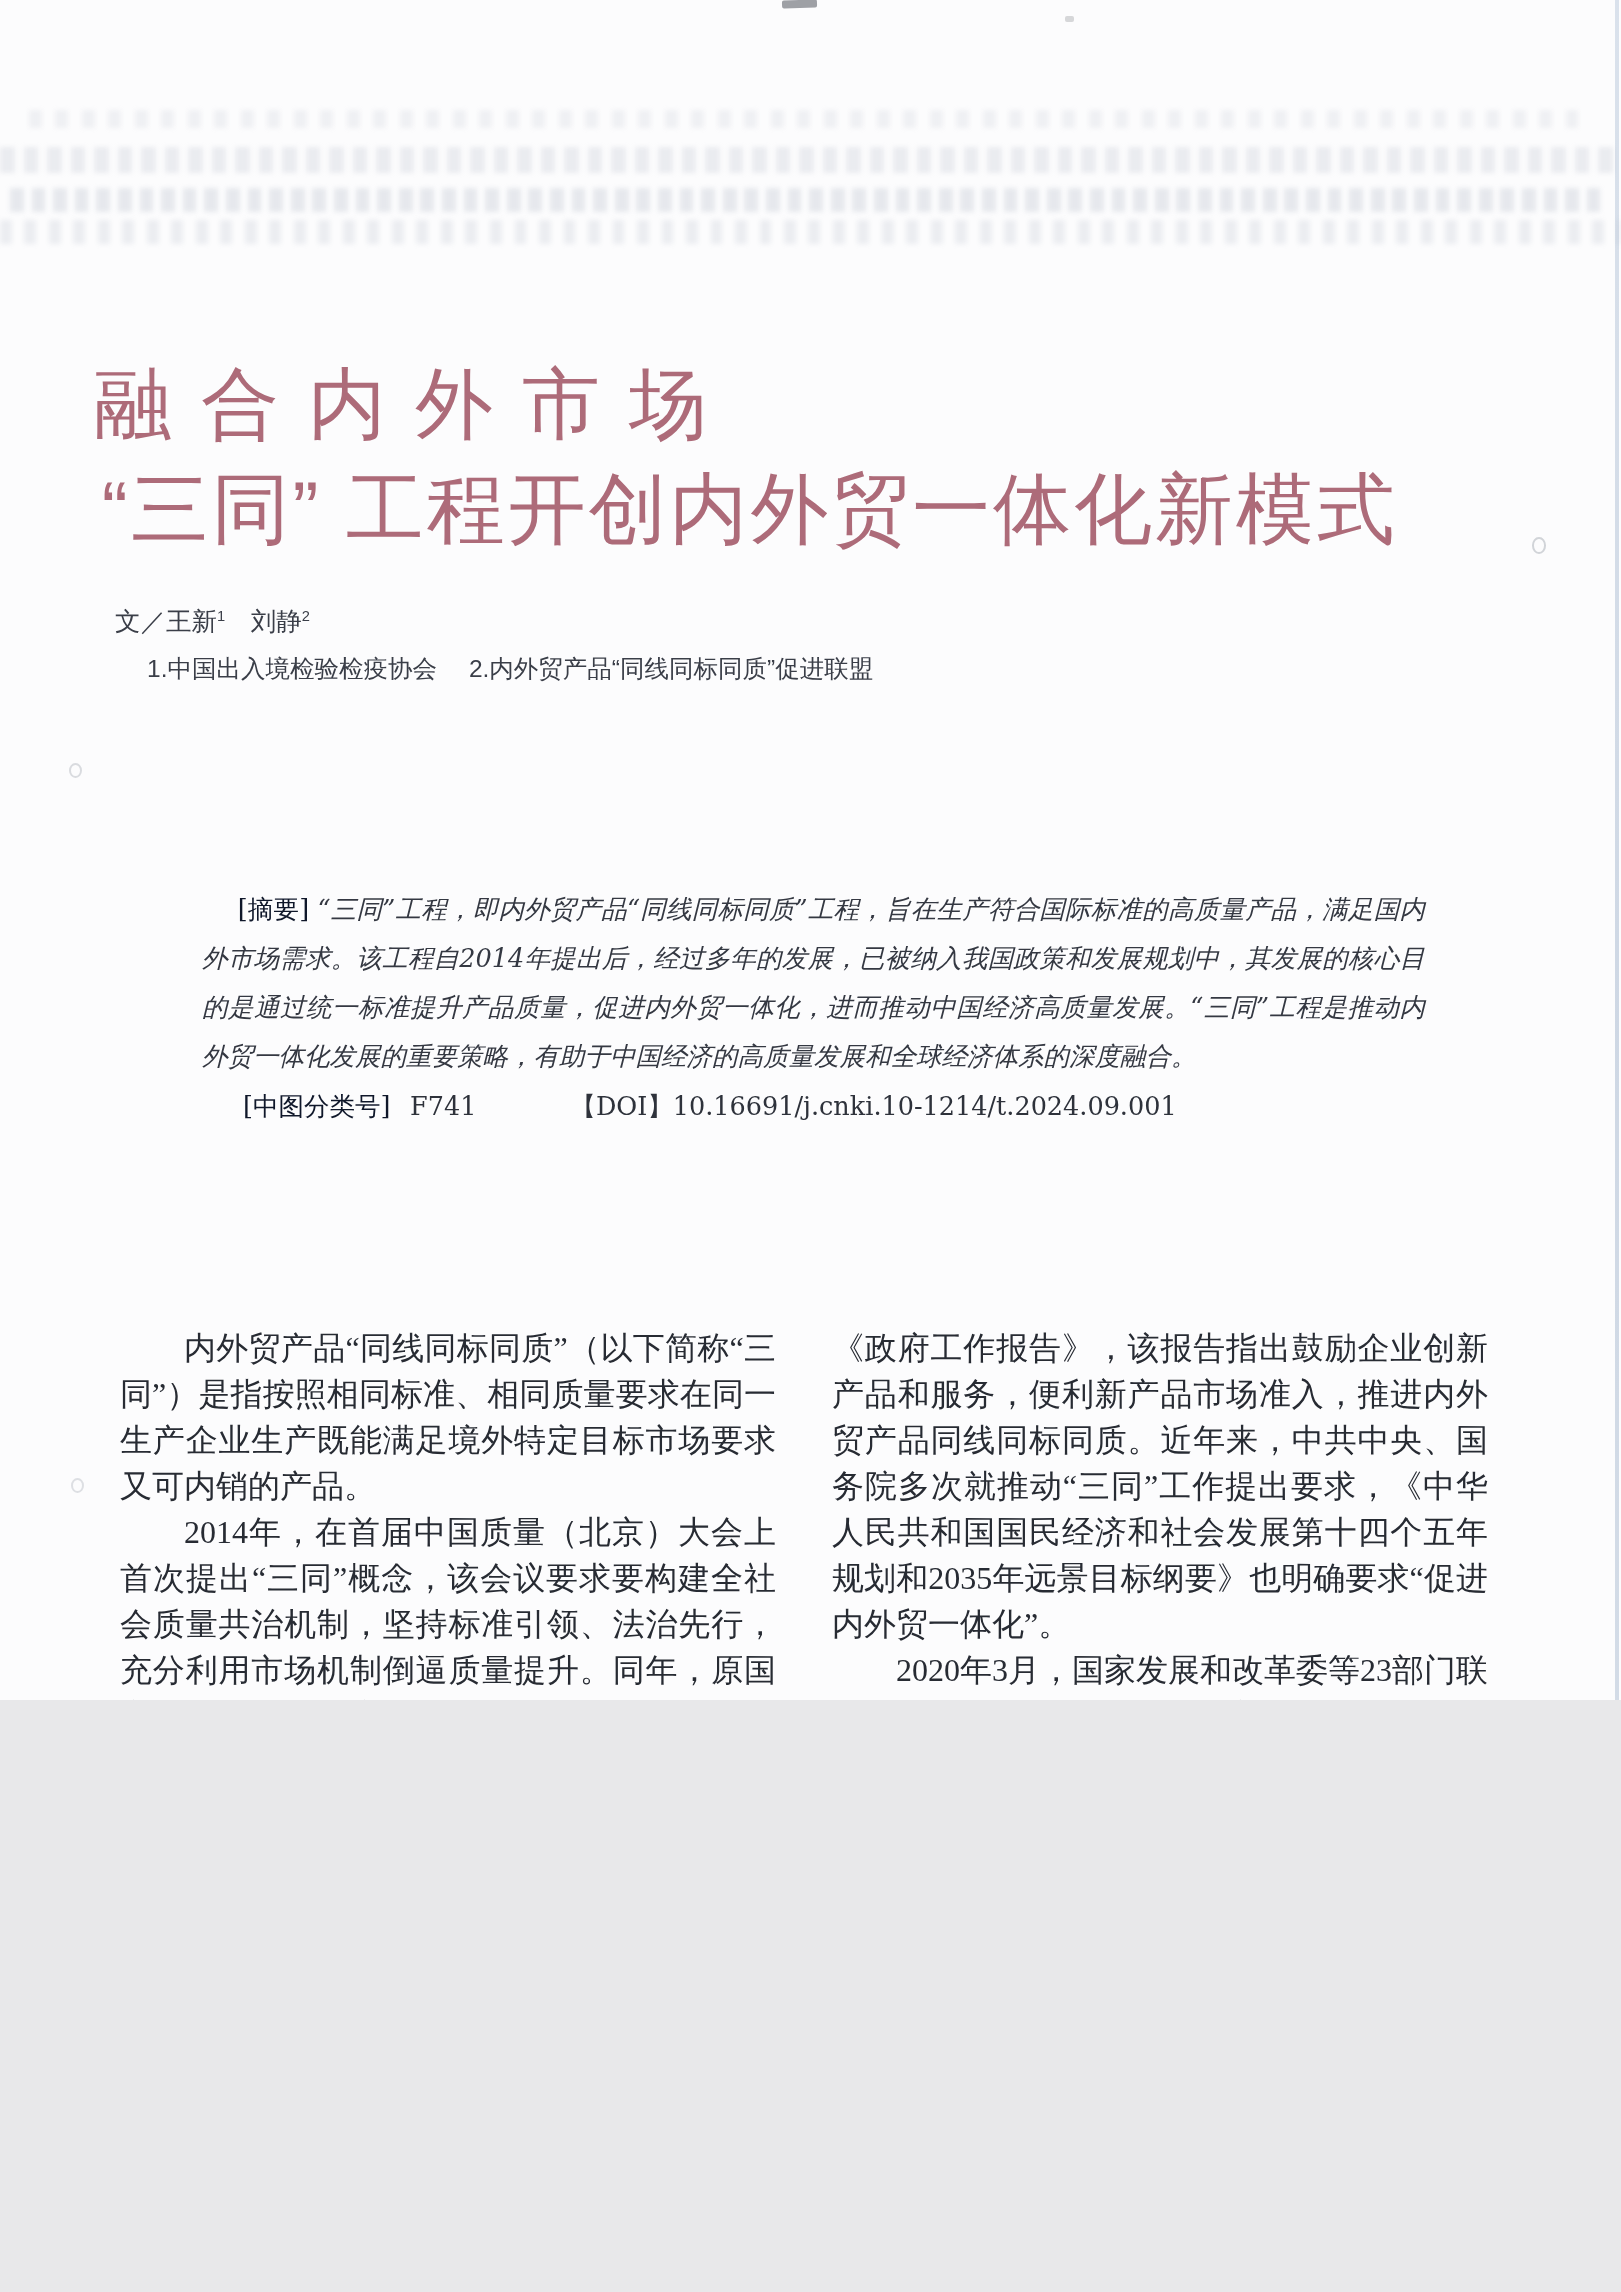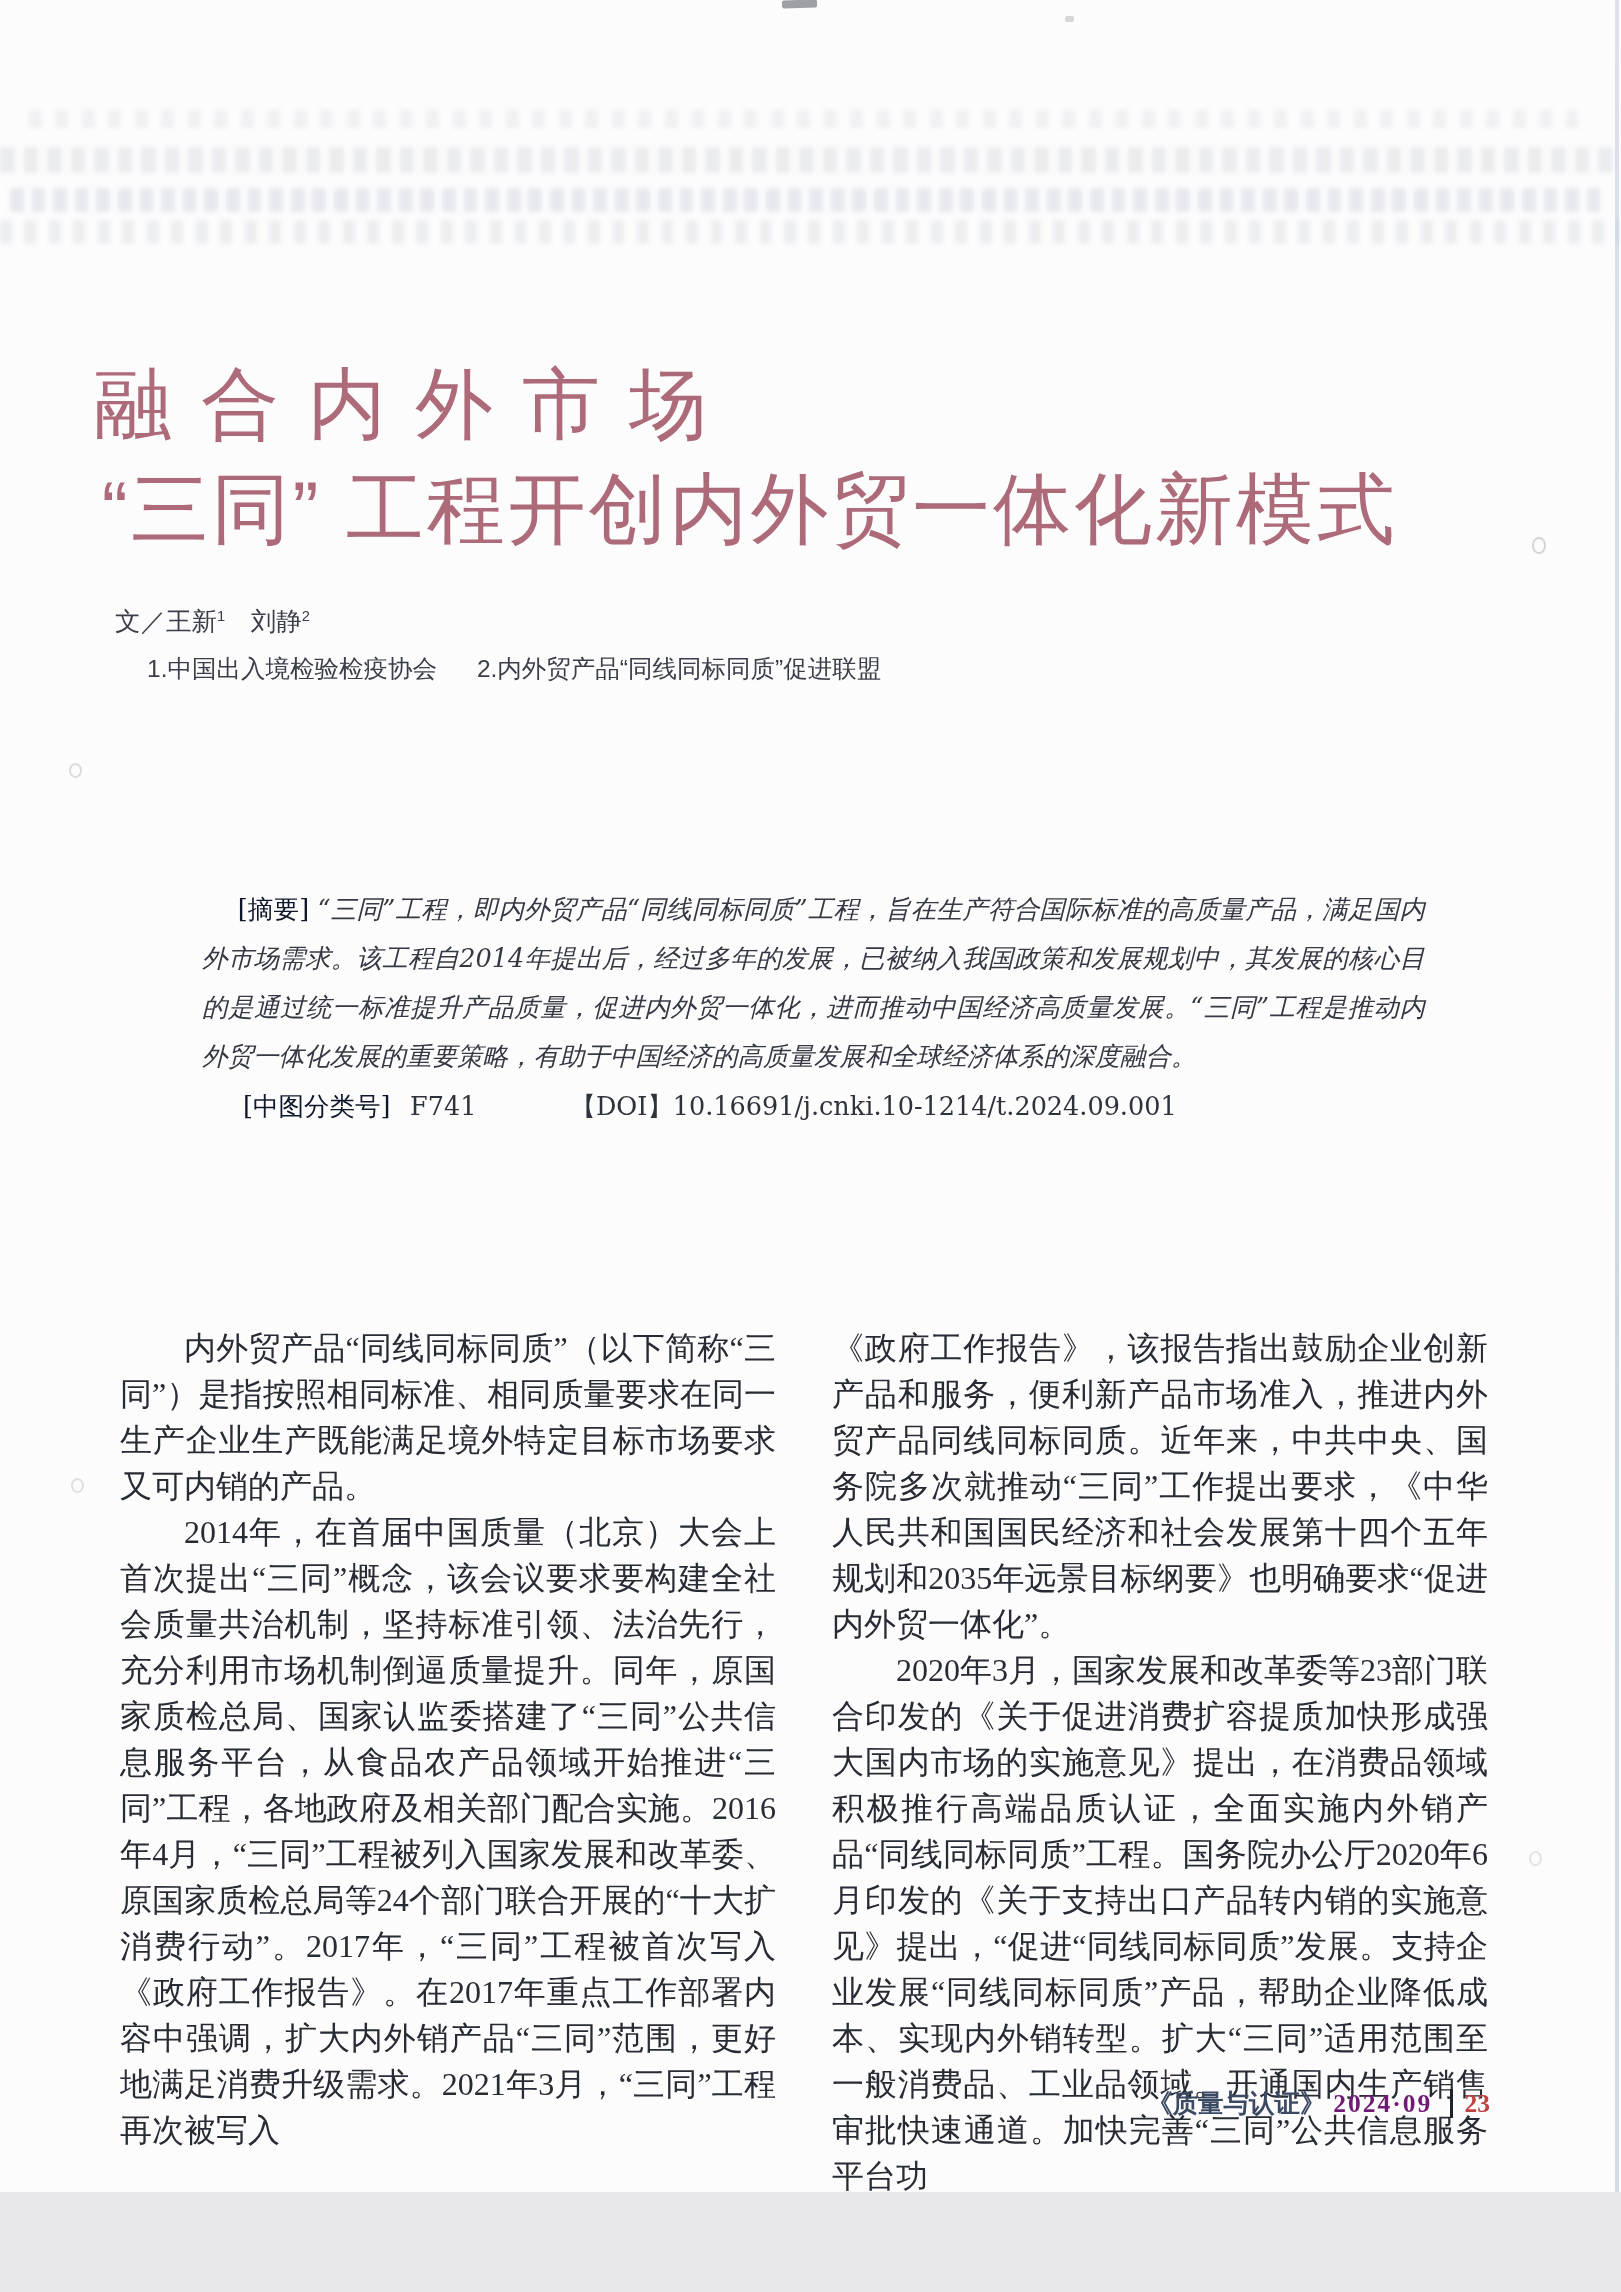--- a/index.html
+++ b/index.html
@@ -1,19 +1,19 @@
 <!DOCTYPE html>
 <html><head>
 <meta charset="utf-8">
 <style>
   html, body { margin: 0; padding: 0; background: #e8e8ea; }
   .page {
     position: relative;
     width: 1621px;
-    height: 2192px;
+    height: 1700px;
     margin: 0 auto;
     background: #fcfcfd;
     overflow: hidden;
     font-family: "Liberation Serif", "DejaVu Serif", serif;
     color: #272b33;
   }
 
   
   .scan-edge {
     position: absolute; top: 0; bottom: 0; right: 2px; width: 3.9px;
@@ -44,21 +44,21 @@
     color: #ad6b79; font-weight: 500; }
   .title-line1 { font-size: 78px; line-height: 1; letter-spacing: 29px; white-space: nowrap; }
   .title-line2 { font-size: 78px; line-height: 1; letter-spacing: 2.9px; margin-top: 26.5px; margin-left: 7.8px; white-space: nowrap; }
 
   
   .byline-block { position: absolute; left: 115px; top: 606px;
     font-family: "Liberation Sans", "DejaVu Sans", sans-serif; color: #3a3e48; }
   .byline { font-size: 25.5px; line-height: 1.2; }
   .byline .author2 { margin-left: 25.5px; }
   .byline sup { font-size: 14.7px; }
-  .affil-row { display: flex; gap: 40px; margin-top: 15.7px; margin-left: 32px; font-size: 24.5px; }
+  .affil-row { display: flex; gap: 32px; margin-top: 15.7px; margin-left: 32px; font-size: 24.5px; }
 
   
   .abstract-block { position: absolute; left: 202px; top: 885px; width: 1223px;
     font-family: "DejaVu Serif", "Liberation Serif", serif; color: #343842; }
   .abstract-text { margin: 0; font-size: 25.5px; line-height: 49px; text-align: justify;
     text-indent: 1.4em; font-style: italic; }
   .red-label { color: #0f172a; font-style: normal; }
   .class-row { margin: 7.8px 0 0 41px; font-size: 25.5px; font-style: normal; color: #2e323b; }
   .clc-code { margin-left: 19.6px; }
   .doi-wrap { margin-left: 94px; }

